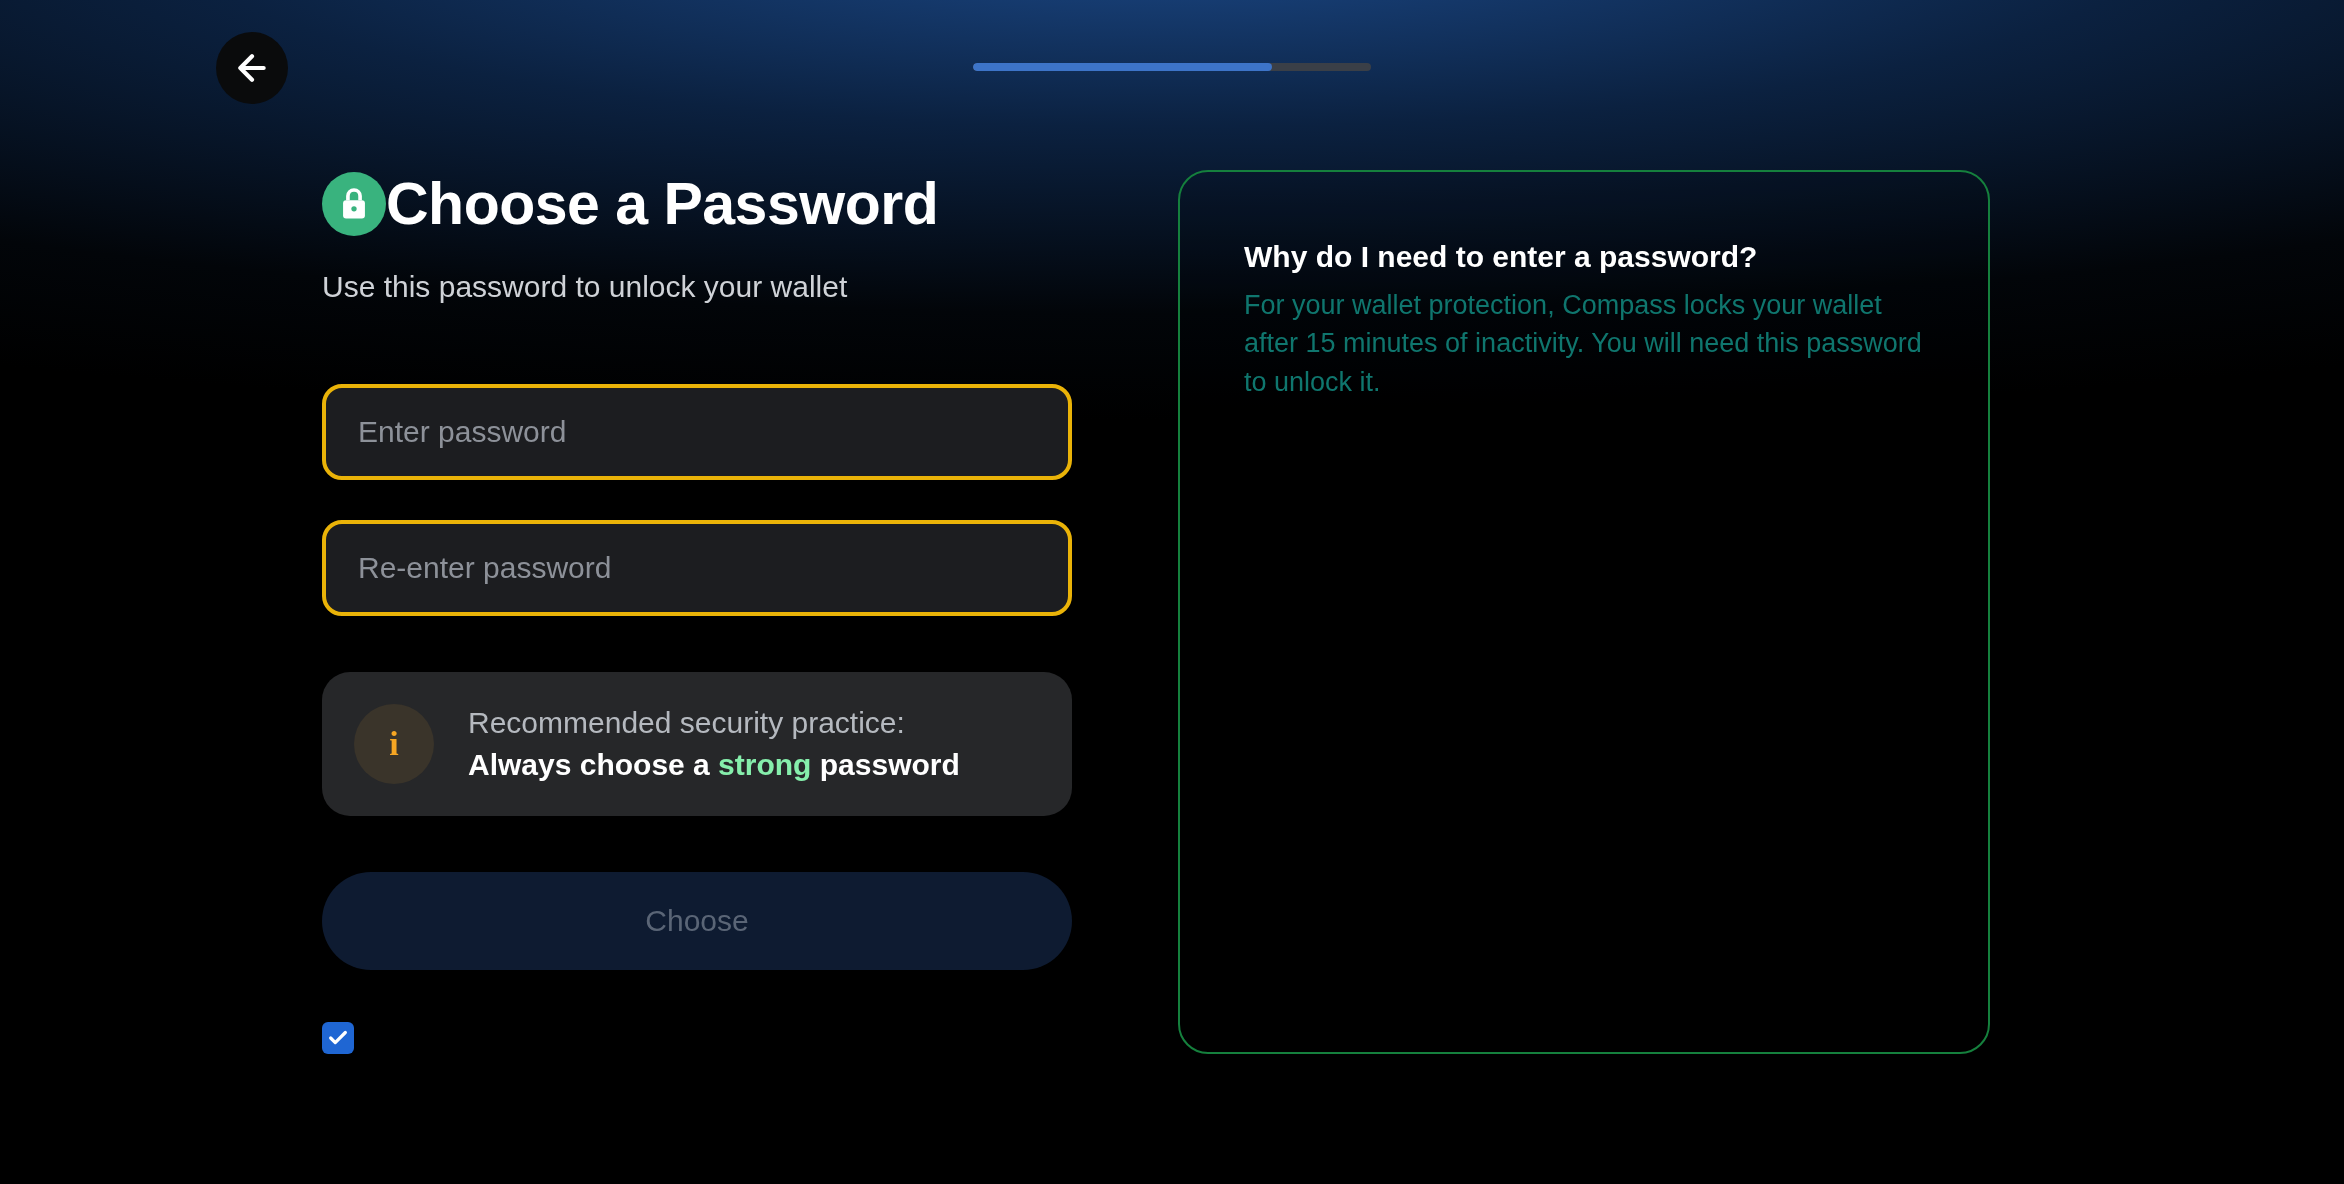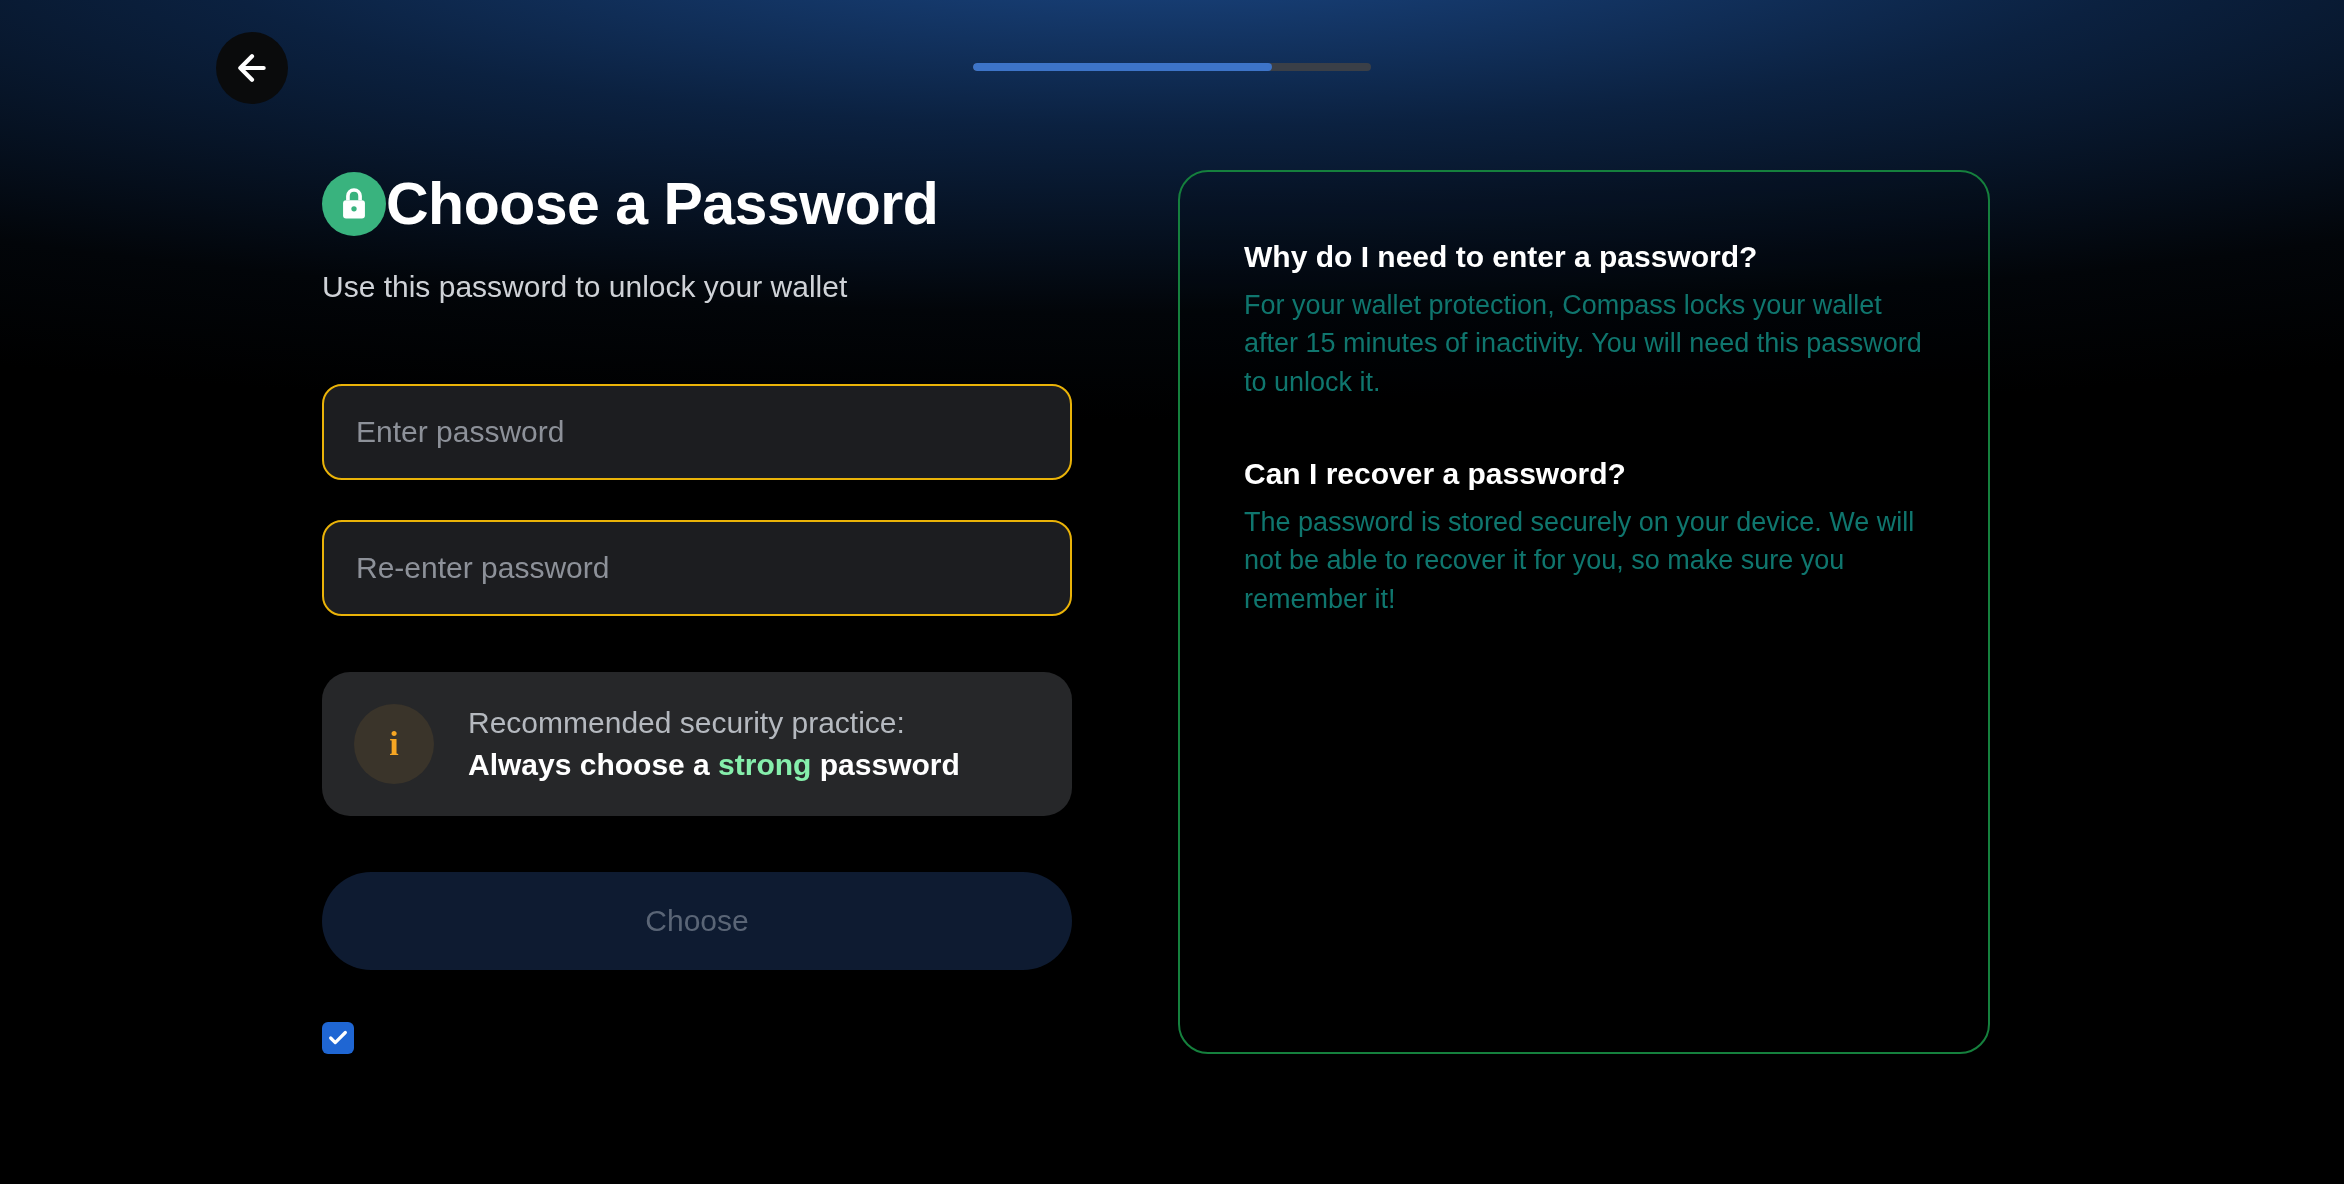--- a/index.html
+++ b/index.html
@@ -97,21 +97,21 @@
       color: #cfd2d7;
       font-size: 30px;
       margin-bottom: 80px;
       font-weight: 400;
       margin-top: 32px;
     }
     .field {
       width: 100%;
       height: 96px;
       background: #1c1d20;
-      border: 2px solid #eab308;
+      border: 4px solid #eab308;
       border-radius: 20px;
       padding: 0 32px;
       color: #fff;
       font-size: 30px;
       margin-bottom: 40px;
       outline: none;
     }
     .field::placeholder { color: #8d9199; }
     .tip {
       display: flex;
@@ -250,19 +250,15 @@
             </svg>
         </button>
       </div>
     </div>
 
     <div class="panel">
       <div class="faq">
         <h3>Why do I need to enter a password?</h3>
         <p>For your wallet protection, Compass locks your wallet after 15 minutes of inactivity. You will need this password to unlock it.</p>
       </div>
-      <div class="faq">
-        <h3>Can I recover a password?</h3>
-        <p>The password is stored securely on your device. We will not be able to recover it for you, so make sure you remember it!</p>
-      </div>
     </div>
   </div>
 </div>
 
 </body></html>

